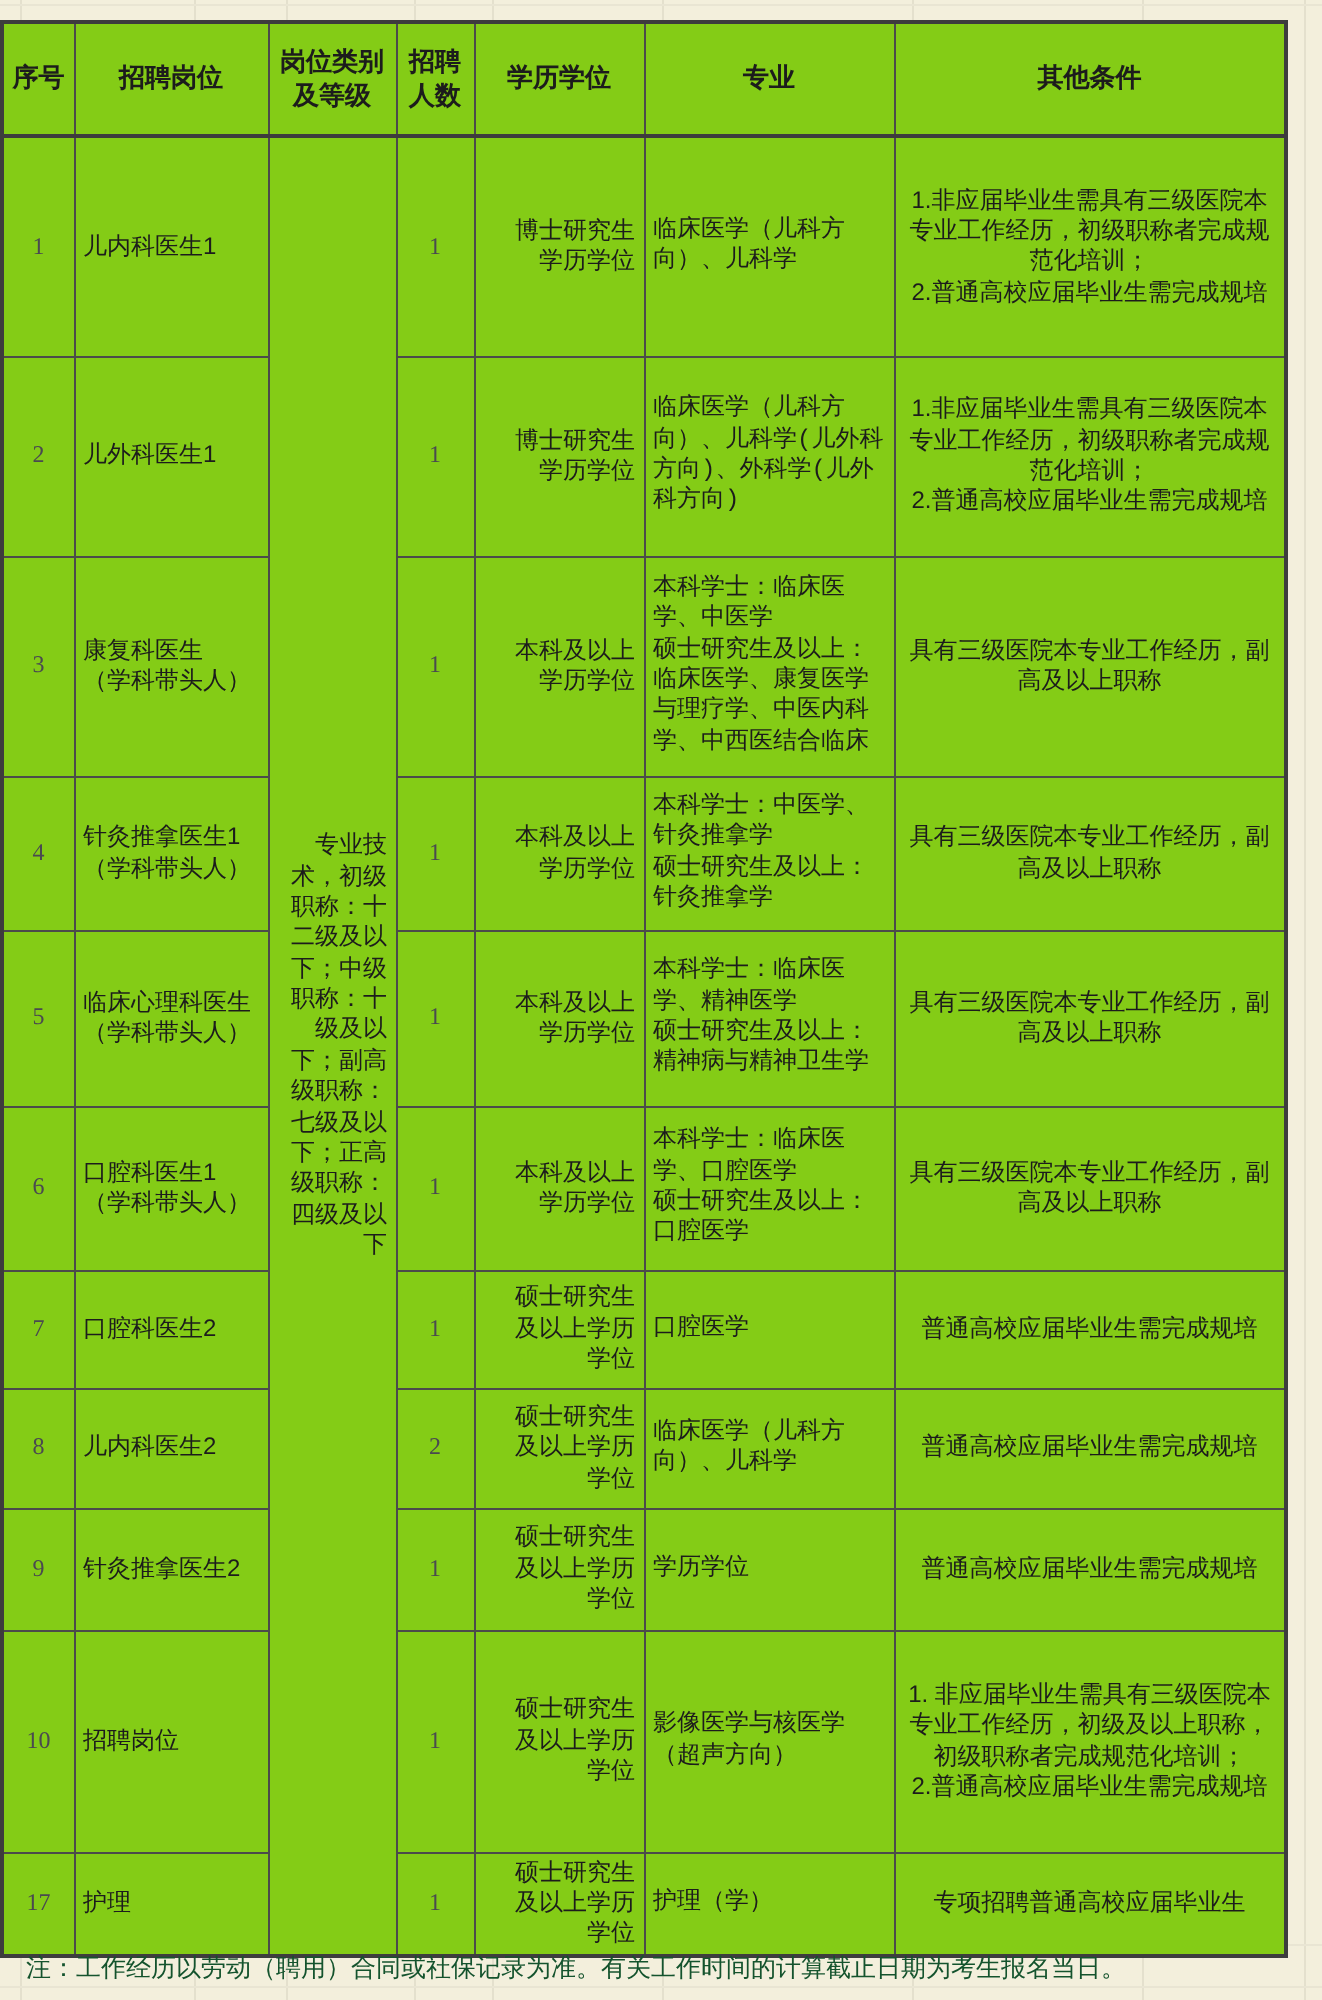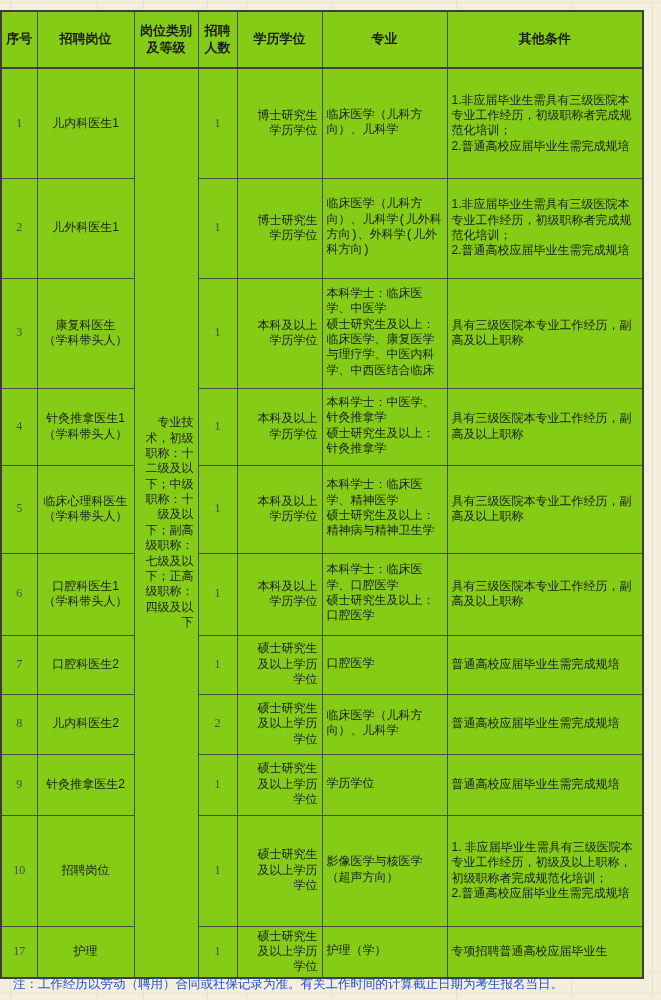--- a/index.html
+++ b/index.html
@@ -29,28 +29,28 @@
   .sheet-table thead th{
     font-size:13px;font-weight:bold;text-align:center;
     height:51px;border-bottom:2px solid #3d3d3d;
     word-break:break-all;
   }
   .c-no,.c-cnt{
     text-align:center;
     font-family:"Liberation Serif","DejaVu Serif",serif;
     font-size:13px;color:#4a4a50;
   }
-  .c-pos{text-align:center;white-space:pre-line;}
+  .c-pos{white-space:pre-line;}
   .c-cat{text-align:right;white-space:pre-line;padding:2px 3px;}
   .c-deg{text-align:right;white-space:pre-line;padding:2px 6px;}
   .c-maj{text-align:left;white-space:pre-line;padding:2px 4px;font-family:Liberation Mono, monospace;}
-  .c-oth{text-align:left;white-space:pre-line;padding:2px 5px;}
+  .c-oth{text-align:center;white-space:pre-line;padding:2px 5px;}
   .footnote{
     position:absolute;left:13px;top:976px;width:645px;
-    font-size:12.5px;color:#1d4ed8;white-space:nowrap;
+    font-size:12.5px;color:#14532d;white-space:nowrap;
   }
 </style>
 </head>
 <body>
 
 <div class="vline" style="left:10px"></div>
 <div class="vline" style="left:97px"></div>
 <div class="vline" style="left:143px"></div>
 <div class="vline" style="left:207px"></div>
 <div class="vline" style="left:246px"></div>

